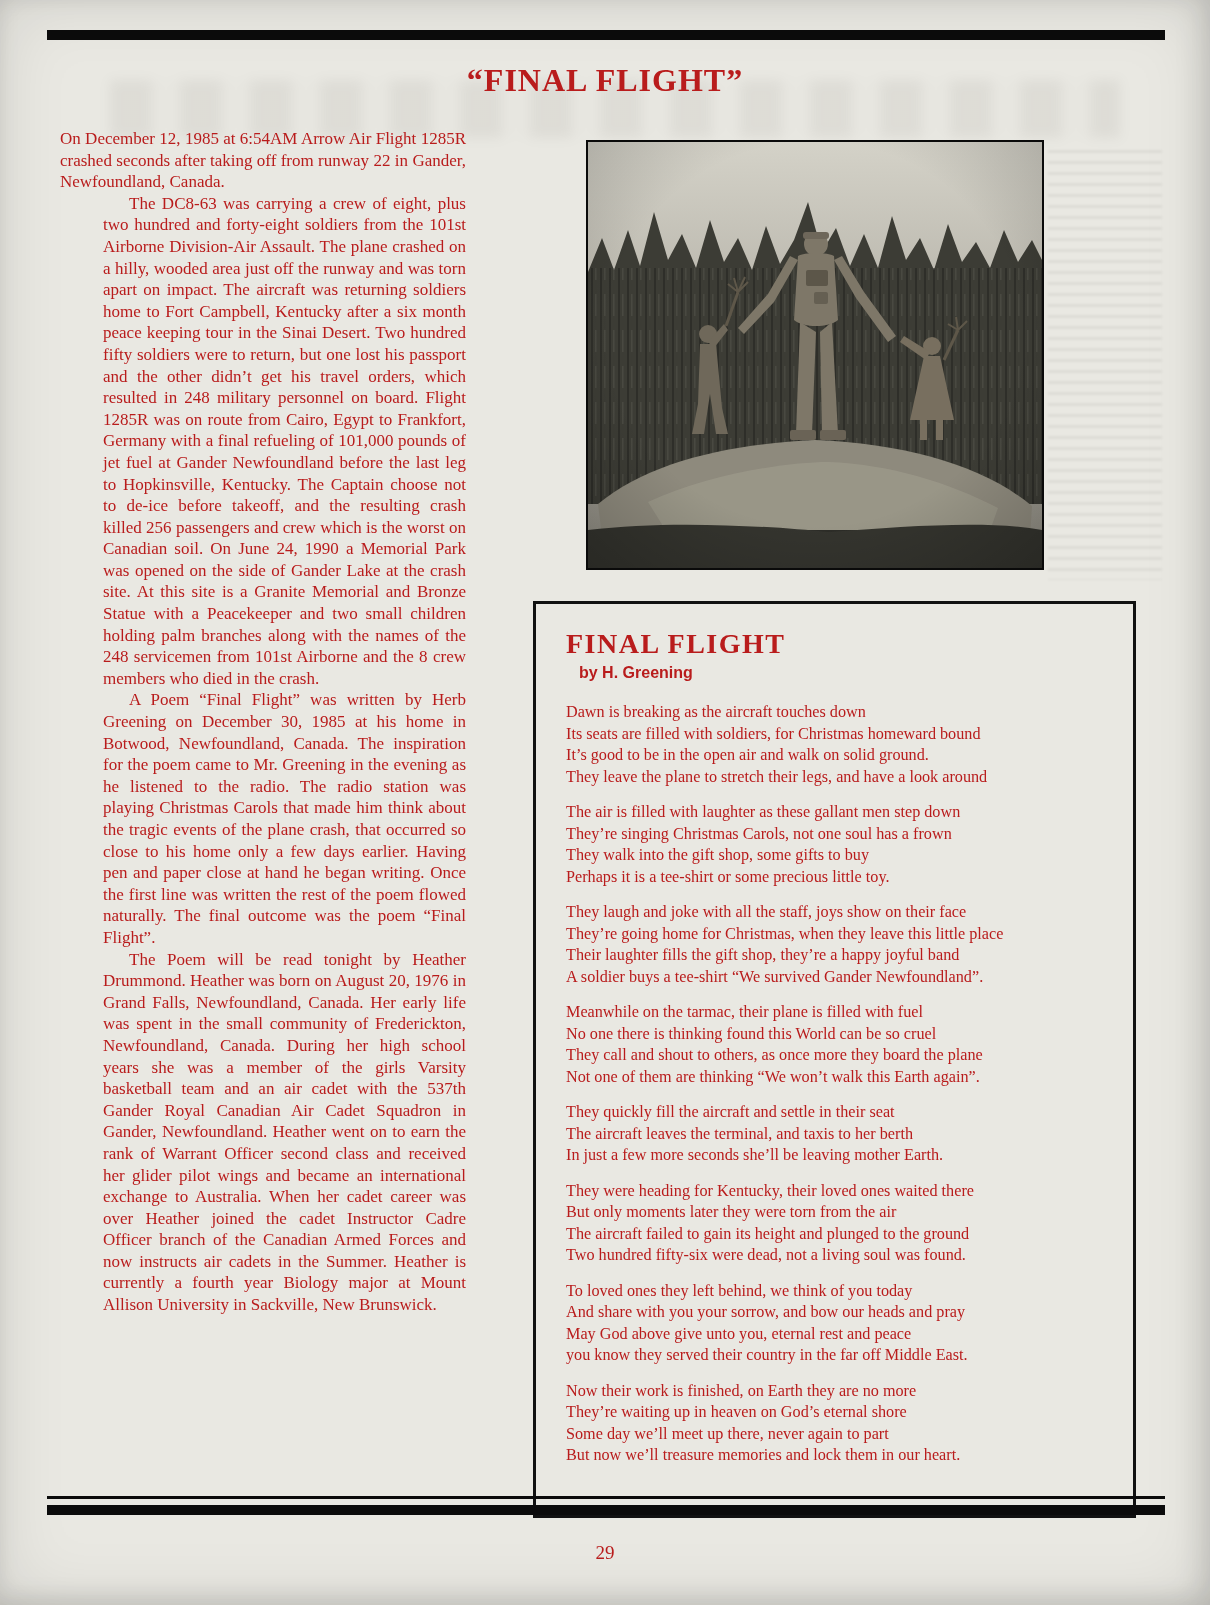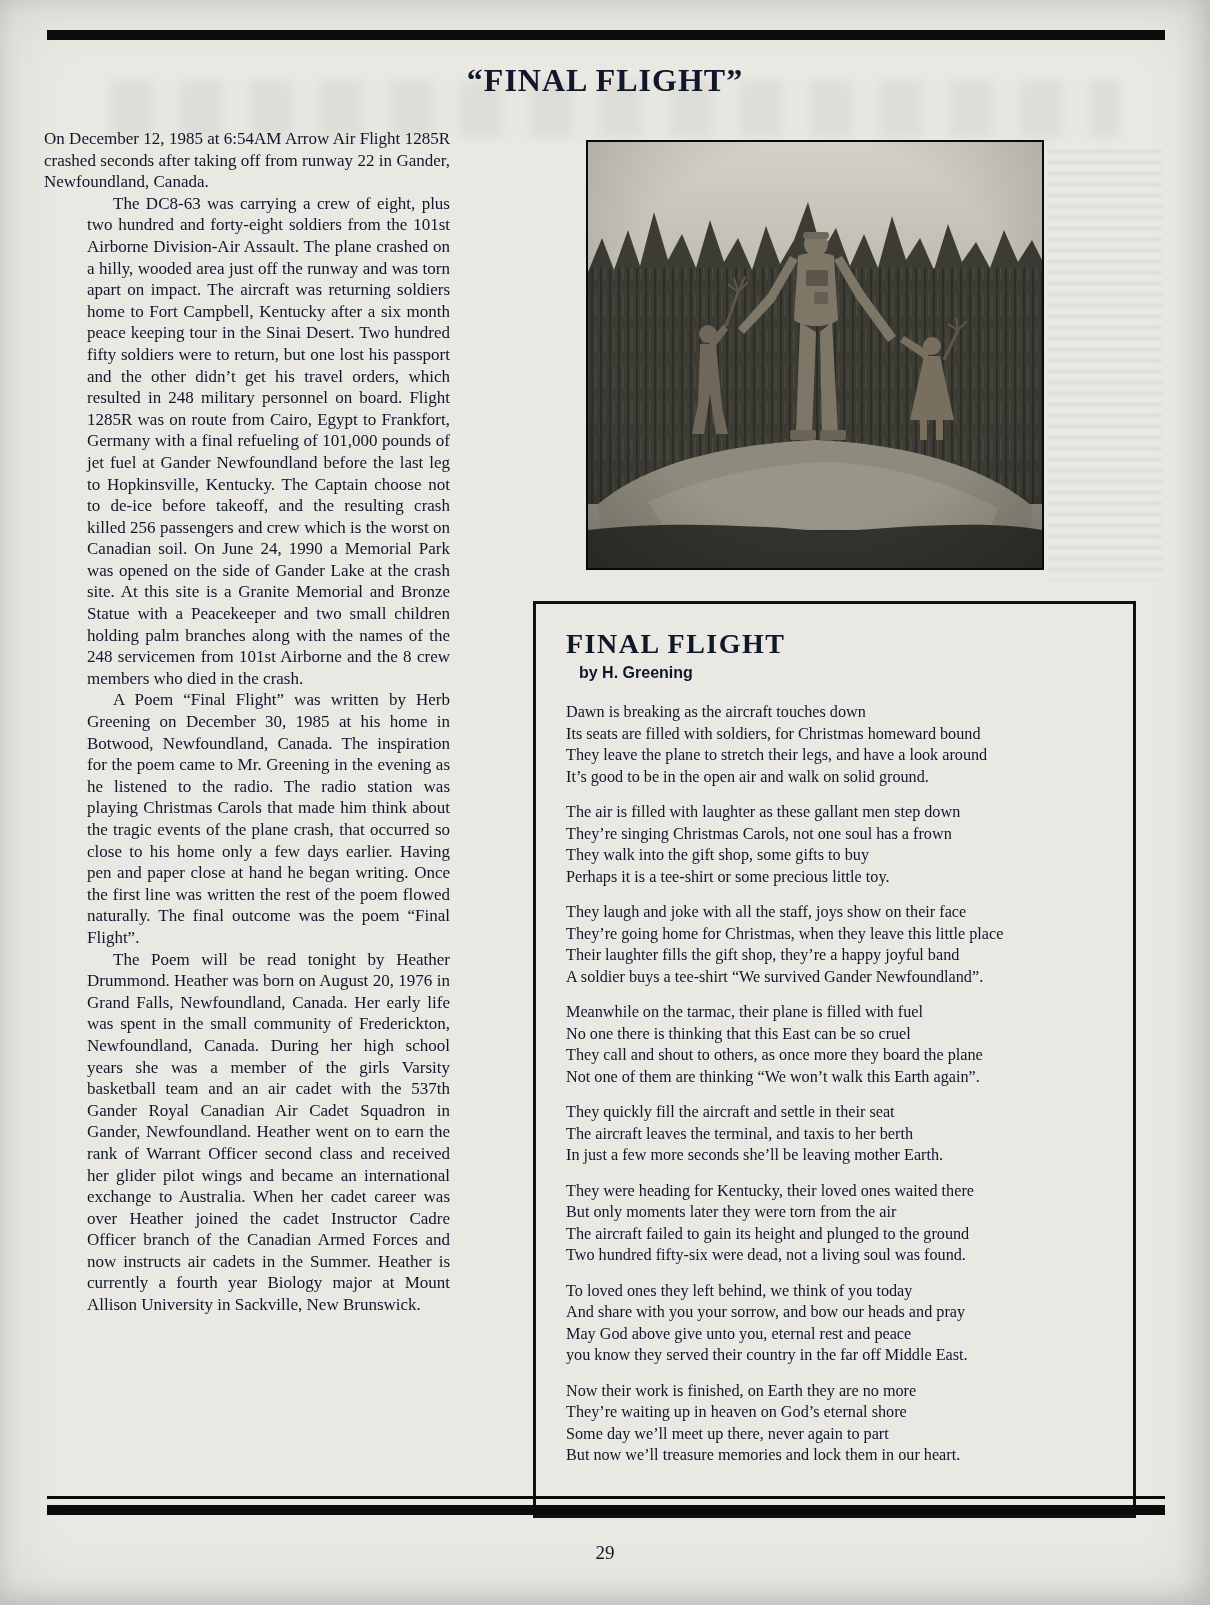--- a/index.html
+++ b/index.html
@@ -1,19 +1,19 @@
 <!DOCTYPE html>
 <html><head>
 <meta charset="utf-8">
 <style>
   html,body{margin:0;padding:0;background:#8f8f8b;}
   .page{
     position:relative;width:1210px;height:1605px;margin:0 auto;
     background:#e9e8e2;
-    color:#0f172a;
+    color:#b91c1c;
     font-family:"Liberation Serif","DejaVu Serif",serif;
     overflow:hidden;
     box-shadow:inset 0 0 70px rgba(0,0,0,0.10), inset -14px 0 26px rgba(0,0,0,0.07), inset 0 -10px 22px rgba(0,0,0,0.08);
   }
   .rule{position:absolute;left:47px;width:1118px;background:#0b0b0b;}
   .rule-top{top:30px;height:10px;}
   .rule-bottom-thin{top:1496px;height:3px;}
   .rule-bottom-thick{top:1505px;height:10px;}
 
   .title{
@@ -28,21 +28,21 @@
       repeating-linear-gradient(90deg, rgba(110,108,100,0.45) 0 42px, rgba(110,108,100,0.06) 42px 70px);
     filter:blur(6px);opacity:0.20;pointer-events:none;
   }
   .ghost-col{
     position:absolute;left:1048px;top:150px;width:114px;height:430px;
     background:repeating-linear-gradient(180deg, rgba(105,103,96,0.40) 0 3px, rgba(0,0,0,0) 3px 11px);
     filter:blur(1px);opacity:0.22;pointer-events:none;
   }
 
   .article{
-    position:absolute;left:44px;top:128px;width:406px;
+    position:absolute;left:60px;top:128px;width:406px;
     font-size:17px;line-height:21.6px;text-align:justify;
   }
   .article p{margin:0;}
   .article p.indent{text-indent:26px;margin-left:43px;}
 
   .photo{
     position:absolute;left:586px;top:140px;width:454px;height:426px;
     border:2px solid #0a0a0a;background:#a19e93;
   }
   .photo svg{display:block;width:100%;height:100%;}
@@ -145,38 +145,38 @@
     </svg>
   </div>
 
   <div class="poem-box">
     <h2 class="poem-heading">FINAL FLIGHT</h2>
     <div class="poem-byline">by H. Greening</div>
 
     <div class="stanza">
       <div class="pline">Dawn is breaking as the aircraft touches down</div>
       <div class="pline">Its seats are filled with soldiers, for Christmas homeward bound</div>
+      <div class="pline">It’s good to be in the open air and walk on solid ground.</div>
       <div class="pline">They leave the plane to stretch their legs, and have a look around</div>
-      <div class="pline">It’s good to be in the open air and walk on solid ground.</div>
     </div>
     <div class="stanza">
       <div class="pline">The air is filled with laughter as these gallant men step down</div>
       <div class="pline">They’re singing Christmas Carols, not one soul has a frown</div>
       <div class="pline">They walk into the gift shop, some gifts to buy</div>
       <div class="pline">Perhaps it is a tee-shirt or some precious little toy.</div>
     </div>
     <div class="stanza">
       <div class="pline">They laugh and joke with all the staff, joys show on their face</div>
       <div class="pline">They’re going home for Christmas, when they leave this little place</div>
       <div class="pline">Their laughter fills the gift shop, they’re a happy joyful band</div>
       <div class="pline">A soldier buys a tee-shirt “We survived Gander Newfoundland”.</div>
     </div>
     <div class="stanza">
       <div class="pline">Meanwhile on the tarmac, their plane is filled with fuel</div>
-      <div class="pline">No one there is thinking that this East can be so cruel</div>
+      <div class="pline">No one there is thinking found this World can be so cruel</div>
       <div class="pline">They call and shout to others, as once more they board the plane</div>
       <div class="pline">Not one of them are thinking “We won’t walk this Earth again”.</div>
     </div>
     <div class="stanza">
       <div class="pline">They quickly fill the aircraft and settle in their seat</div>
       <div class="pline">The aircraft leaves the terminal, and taxis to her berth</div>
       <div class="pline">In just a few more seconds she’ll be leaving mother Earth.</div>
     </div>
     <div class="stanza">
       <div class="pline">They were heading for Kentucky, their loved ones waited there</div>

